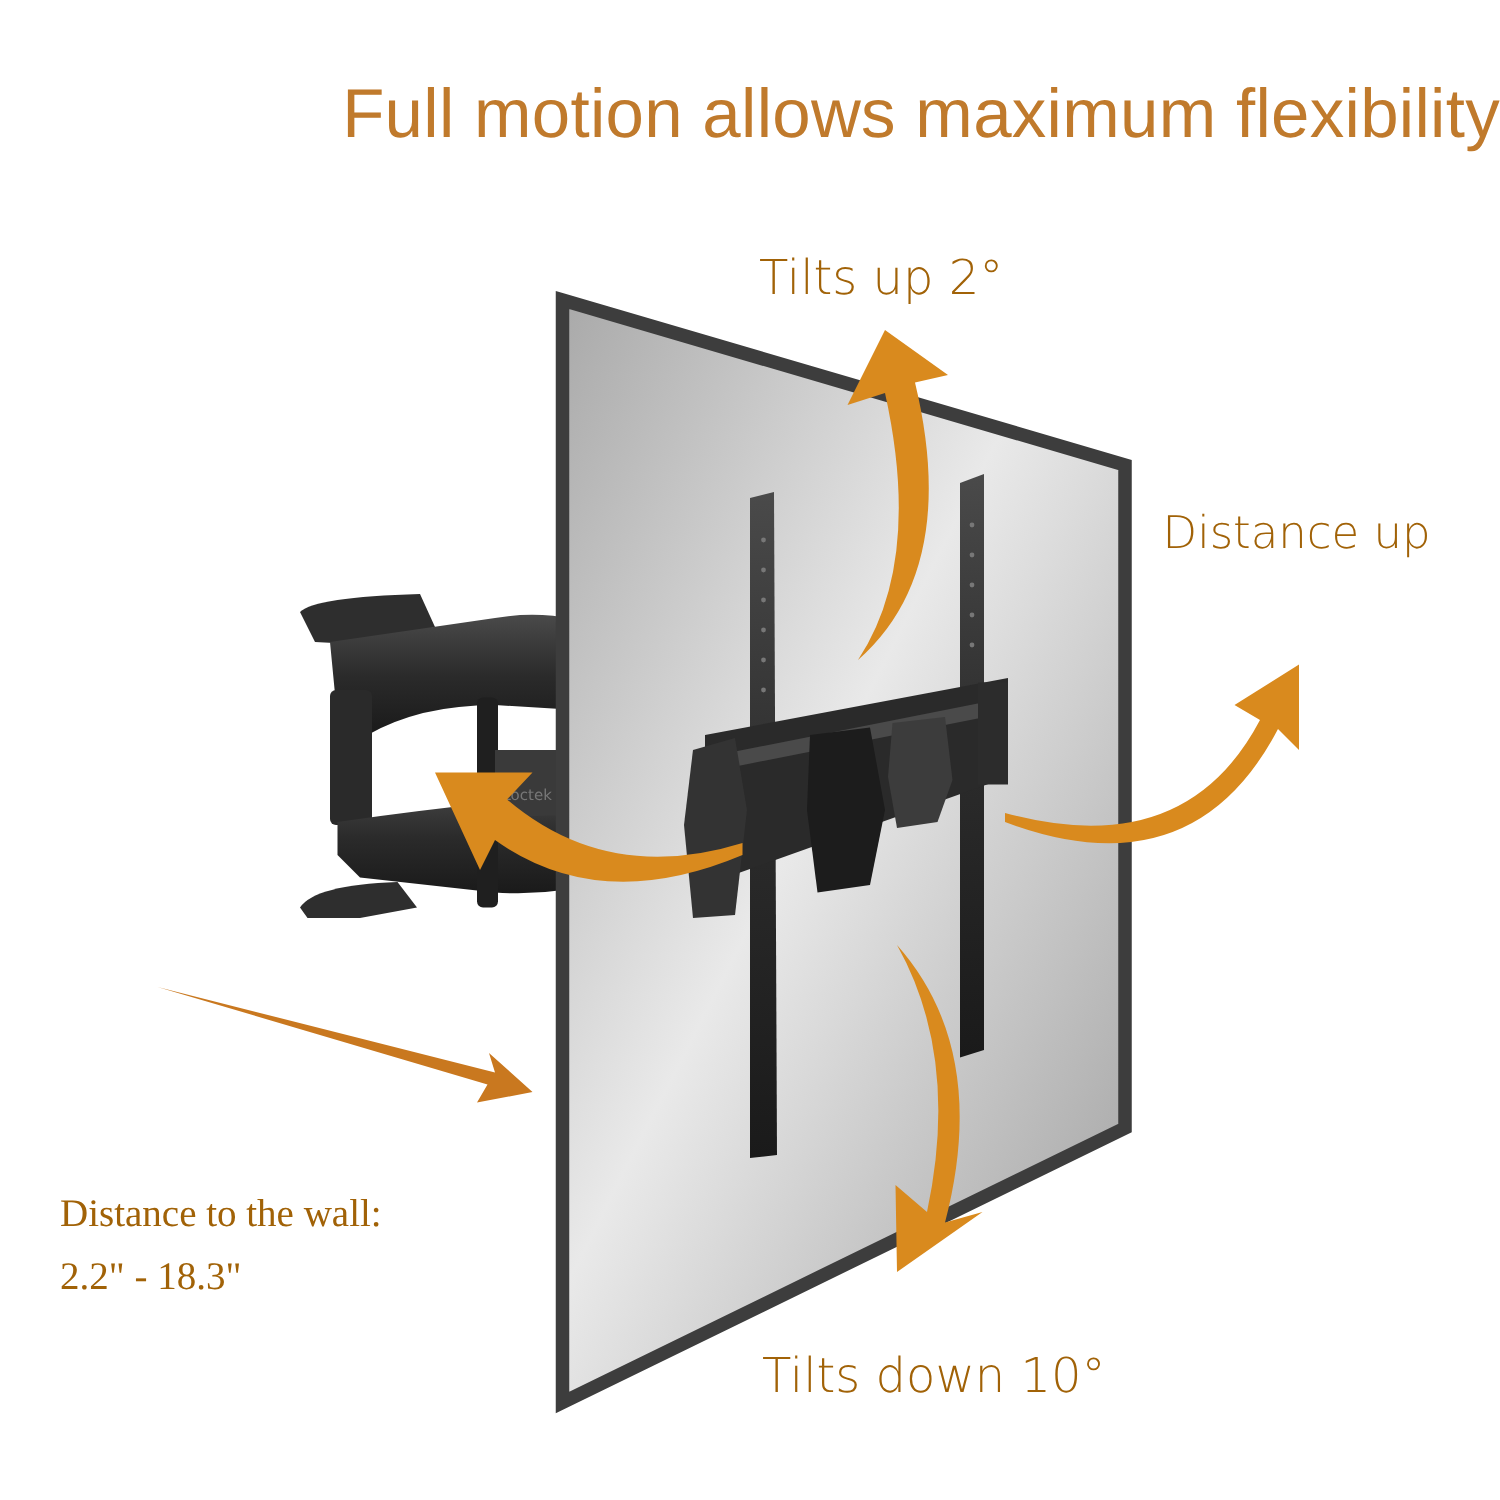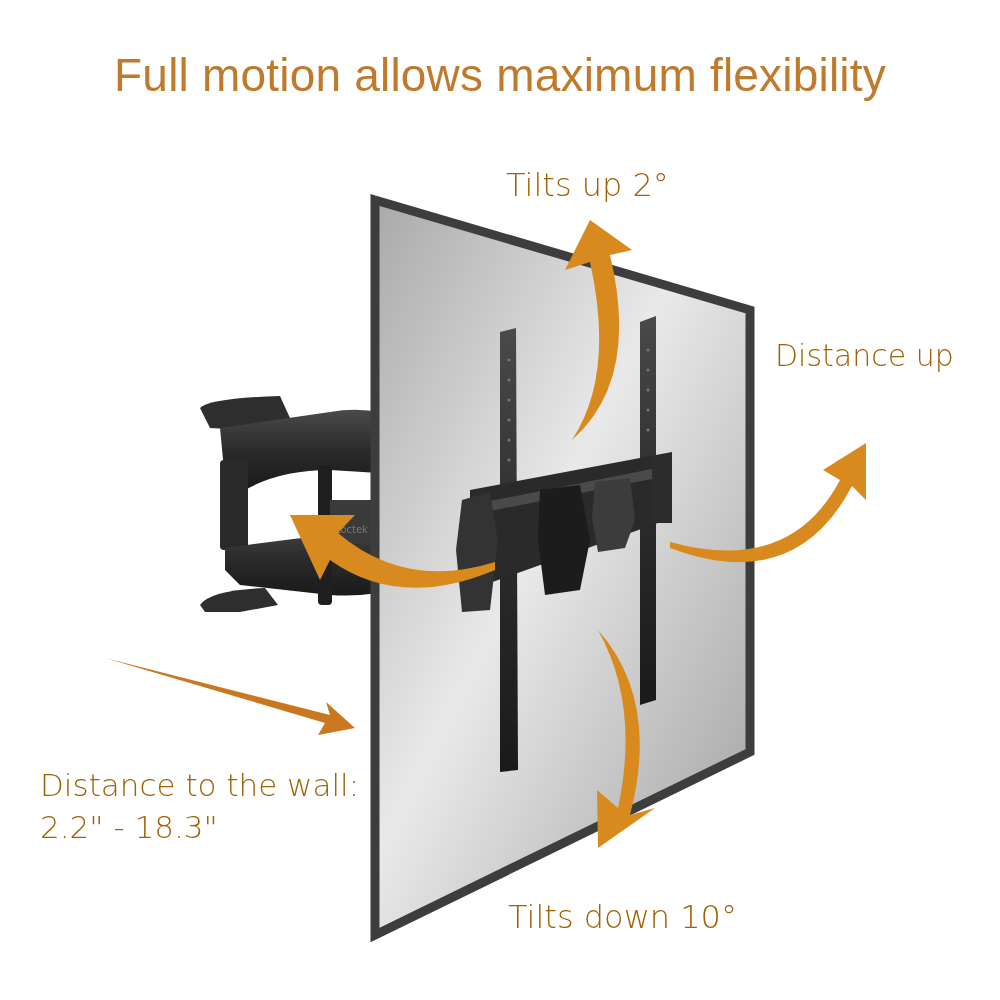--- a/index.html
+++ b/index.html
@@ -1,24 +1,24 @@
 <!DOCTYPE html>
 <html><head>
 <meta charset="utf-8">
 <style>
   html, body { margin: 0; padding: 0; background: #ffffff; }
   body { width: 1000px; height: 1000px; position: relative; overflow: hidden; font-family: "Liberation Sans", sans-serif; }
   .title {
-    position: absolute; left: 0; width: 1000px; top: 48px; text-align: center;
+    position: absolute; left: 0; width: 1000px; top: 48px; text-align: right;
     font-family: "Liberation Sans", sans-serif; font-size: 46px; color: #c07a2c; letter-spacing: 0.2px;
   }
   .label { position: absolute; font-family: "DejaVu Sans", sans-serif; color: #a16207; font-size: 32px; line-height: 42px; font-weight: 300; }
   .lbl-tiltup { left: 506px; top: 164px; }
   .lbl-swivel { left: 775px; top: 335px; font-size: 30px; }
-  .lbl-distance { left: 40px; top: 764px; font-size: 31px; }
+  .lbl-distance { left: 40px; top: 788px; font-size: 26px; font-family: Liberation Serif, serif; }
   .lbl-tiltdown { left: 508px; top: 868px; margin-top: 28px; }
   svg.scene { position: absolute; left: 0; top: 0; }
 </style>
 </head>
 <body>
 
 <div class="title">Full motion allows maximum flexibility</div>
 
 <svg class="scene" width="1000" height="1000" viewBox="0 0 1000 1000">
   <defs>

